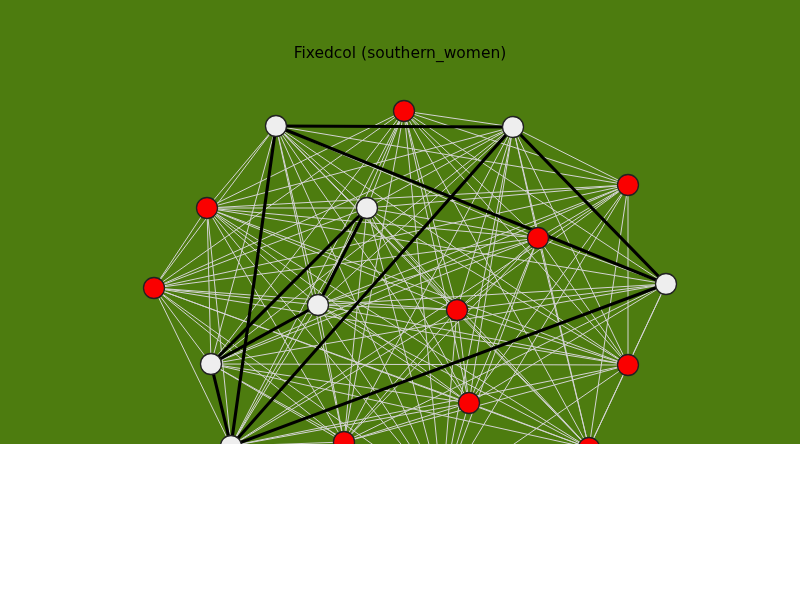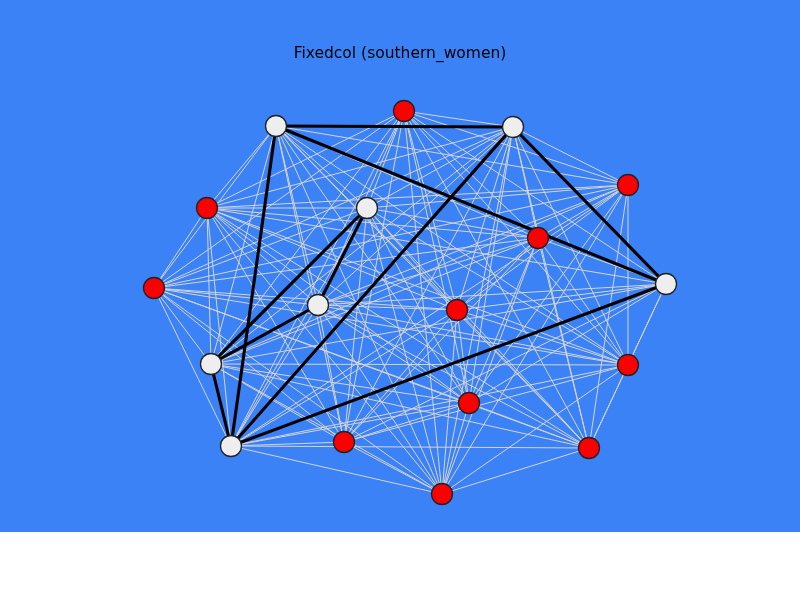--- a/index.html
+++ b/index.html
@@ -3,22 +3,22 @@
 <meta charset="utf-8">
 <style>
   html, body {
     margin: 0;
     padding: 0;
     background: #ffffff;
   }
   #figure {
     position: relative;
     width: 800px;
-    height: 532px;
-    background: #3b82f6;
+    height: 444px;
+    background: #4d7c0f;
     font-family: "DejaVu Sans", sans-serif;
     overflow: hidden;
     text-decoration: underline;
   }
   #title {
     position: absolute;
     top: 44px;
     left: 0;
     width: 800px;
     text-align: center;

